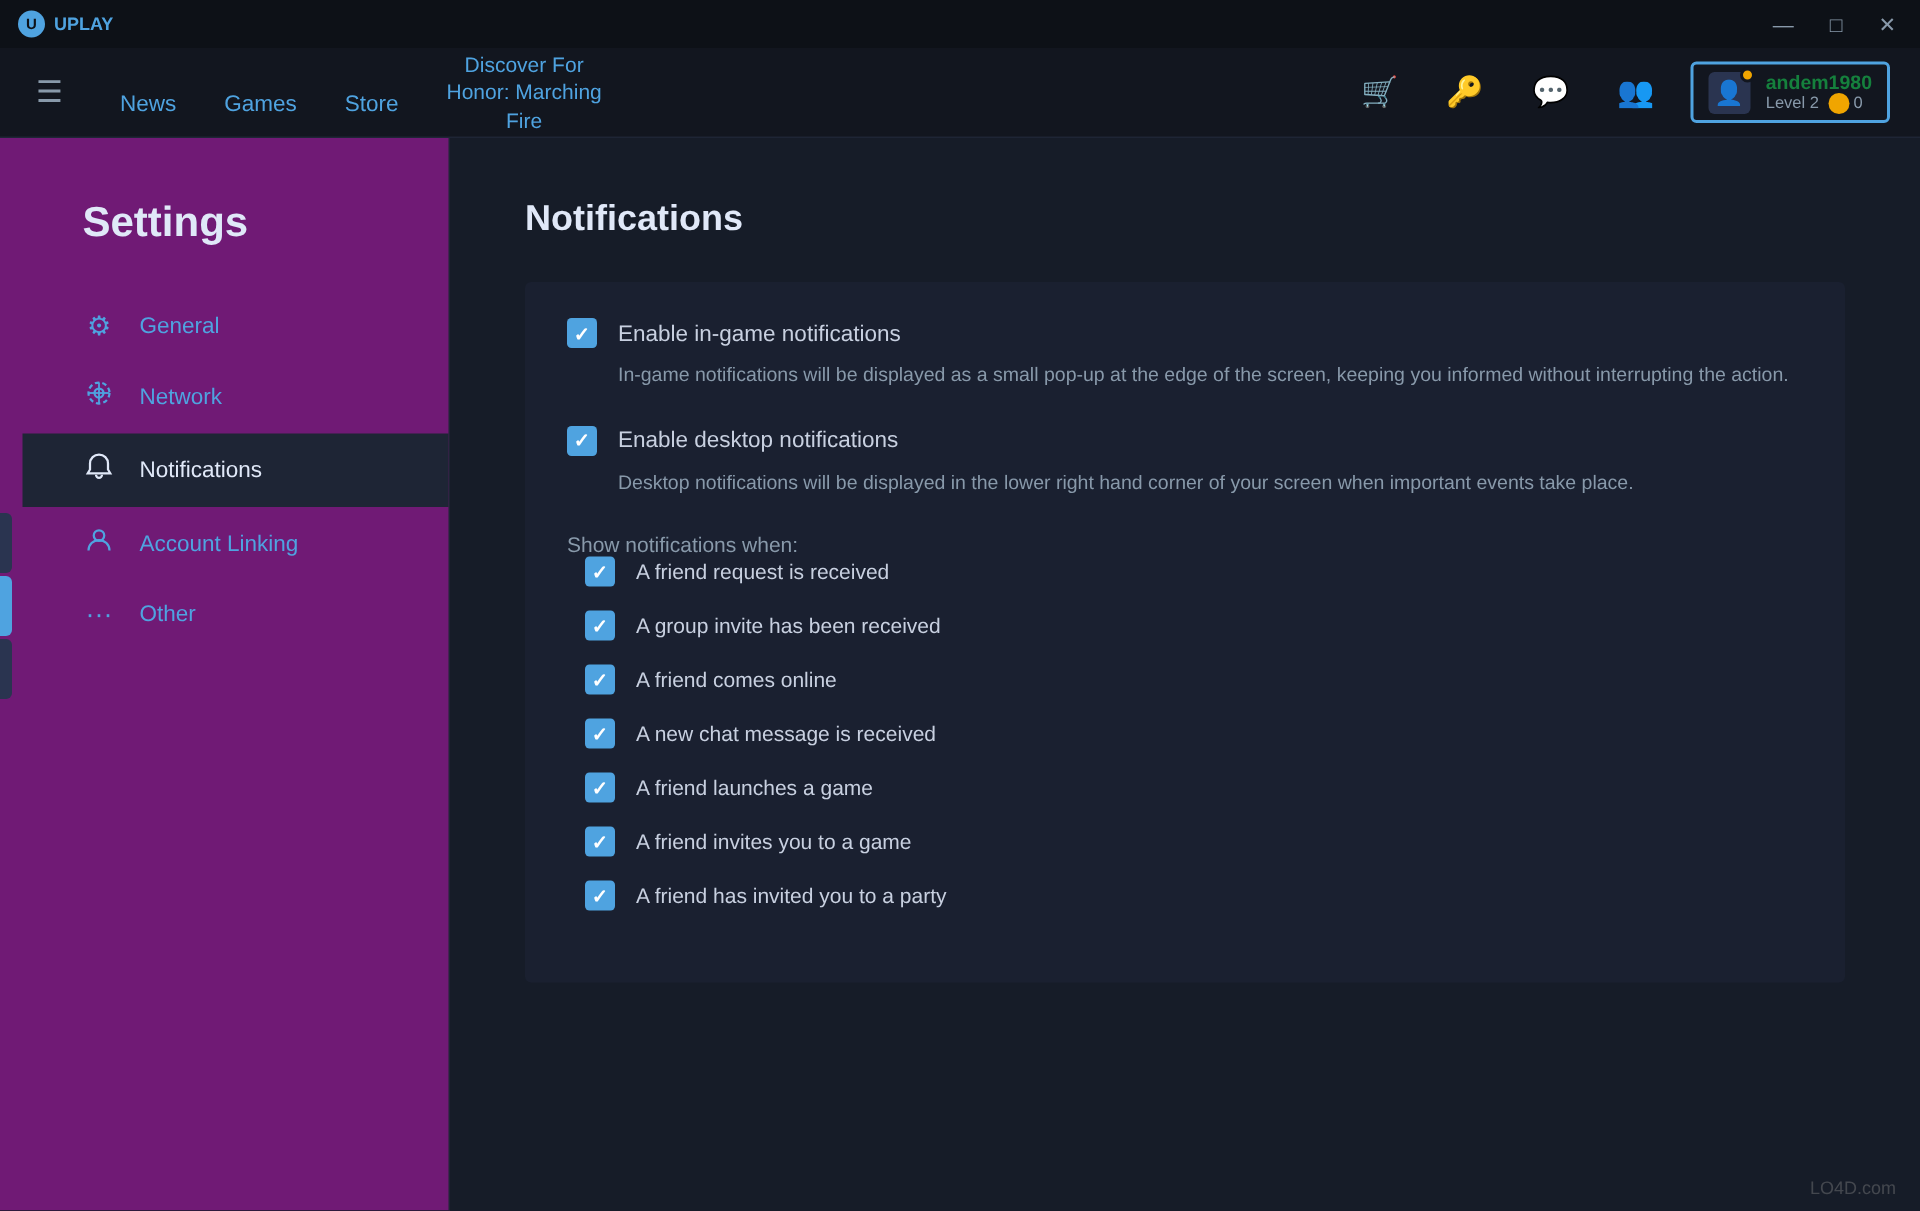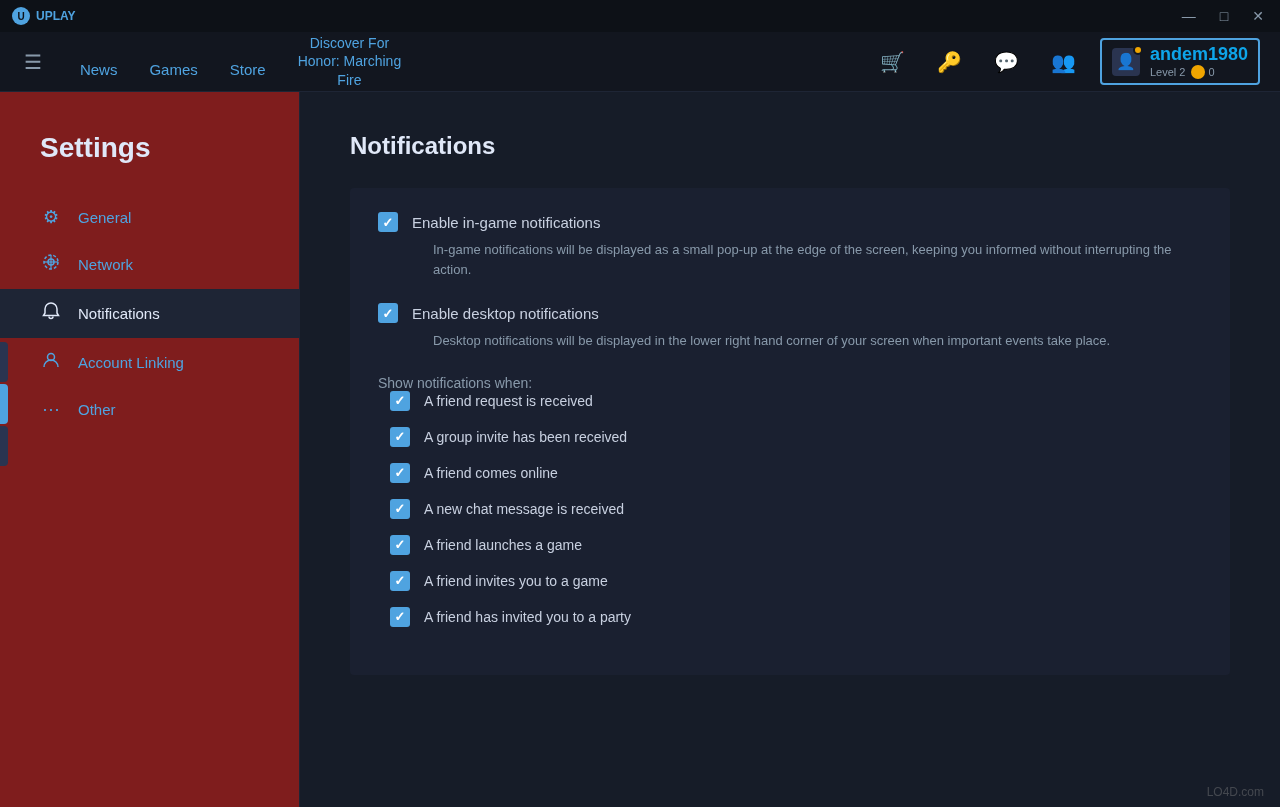--- a/index.html
+++ b/index.html
@@ -136,22 +136,22 @@
       height: 10px;
       background: #f0a500;
       border-radius: 50%;
       border: 2px solid #12161f;
     }
     .nav-user-info {
       display: flex;
       flex-direction: column;
     }
     .nav-username {
-      color: #0ea5e9;
-      font-size: 18px;
+      color: #15803d;
+      font-size: 13px;
       font-weight: 600;
     }
     .nav-level {
       color: #8899aa;
       font-size: 11px;
       display: flex;
       align-items: center;
       gap: 6px;
     }
     .level-coin {
@@ -169,22 +169,22 @@
 
     
     .main-layout {
       display: flex;
       height: calc(807px - 32px - 60px);
     }
 
     
     .sidebar {
       width: 300px;
-      background: #7f1d1d;
-      padding: 40px 0 20px 0;
+      background: #701a75;
+      padding: 40px 0 20px 15px;
       border-right: 1px solid #1e2535;
       flex-shrink: 0;
     }
     .settings-title {
       color: #e0e8f8;
       font-size: 28px;
       font-weight: 700;
       padding: 0 40px 30px 40px;
     }
     .sidebar-item {
@@ -243,21 +243,21 @@
       align-items: flex-start;
       gap: 14px;
       margin-bottom: 8px;
     }
 
     .notif-description {
       color: #8899aa;
       font-size: 13px;
       line-height: 1.5;
       margin-top: 6px;
-      margin-left: 55px;
+      margin-left: 34px;
     }
 
     
     .checkbox-wrapper {
       display: flex;
       align-items: center;
       gap: 14px;
       cursor: pointer;
     }
     .checkbox {

